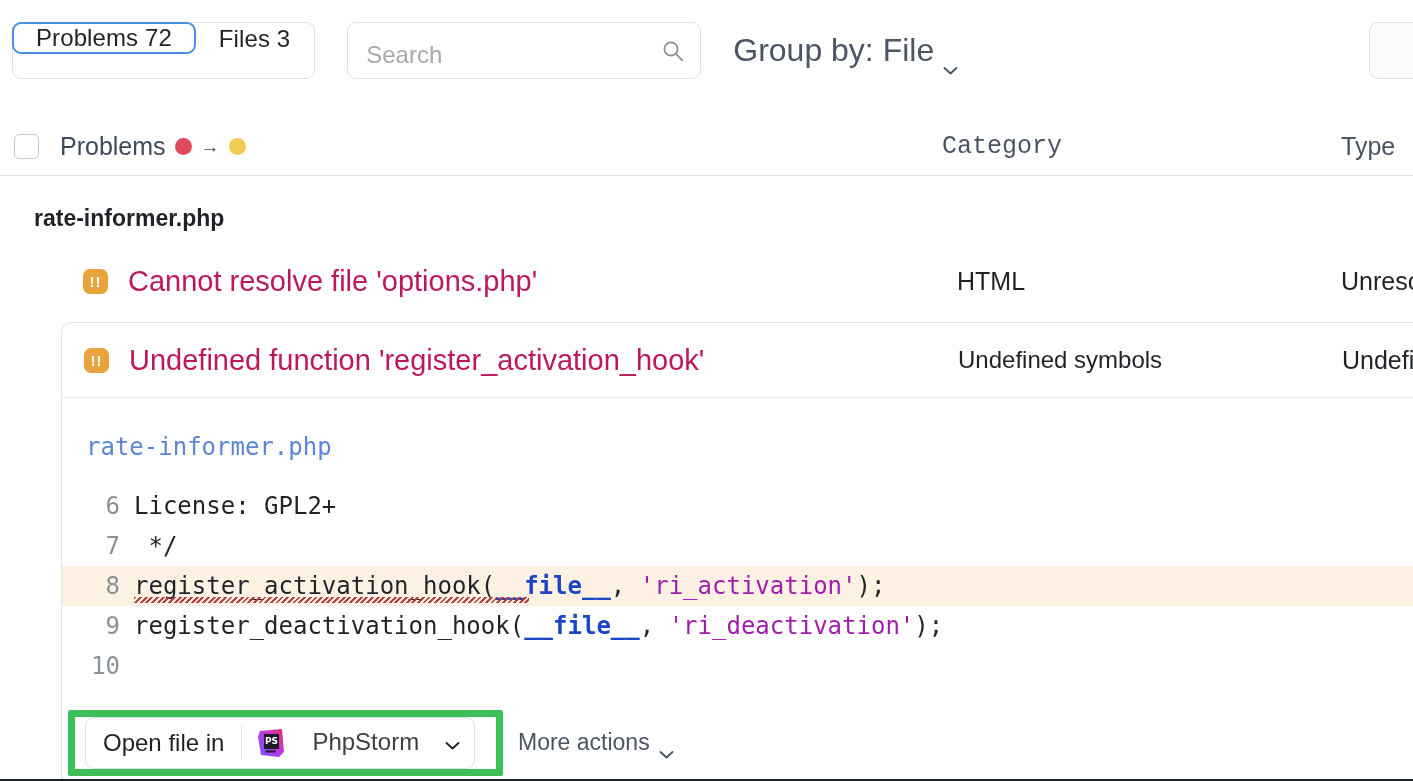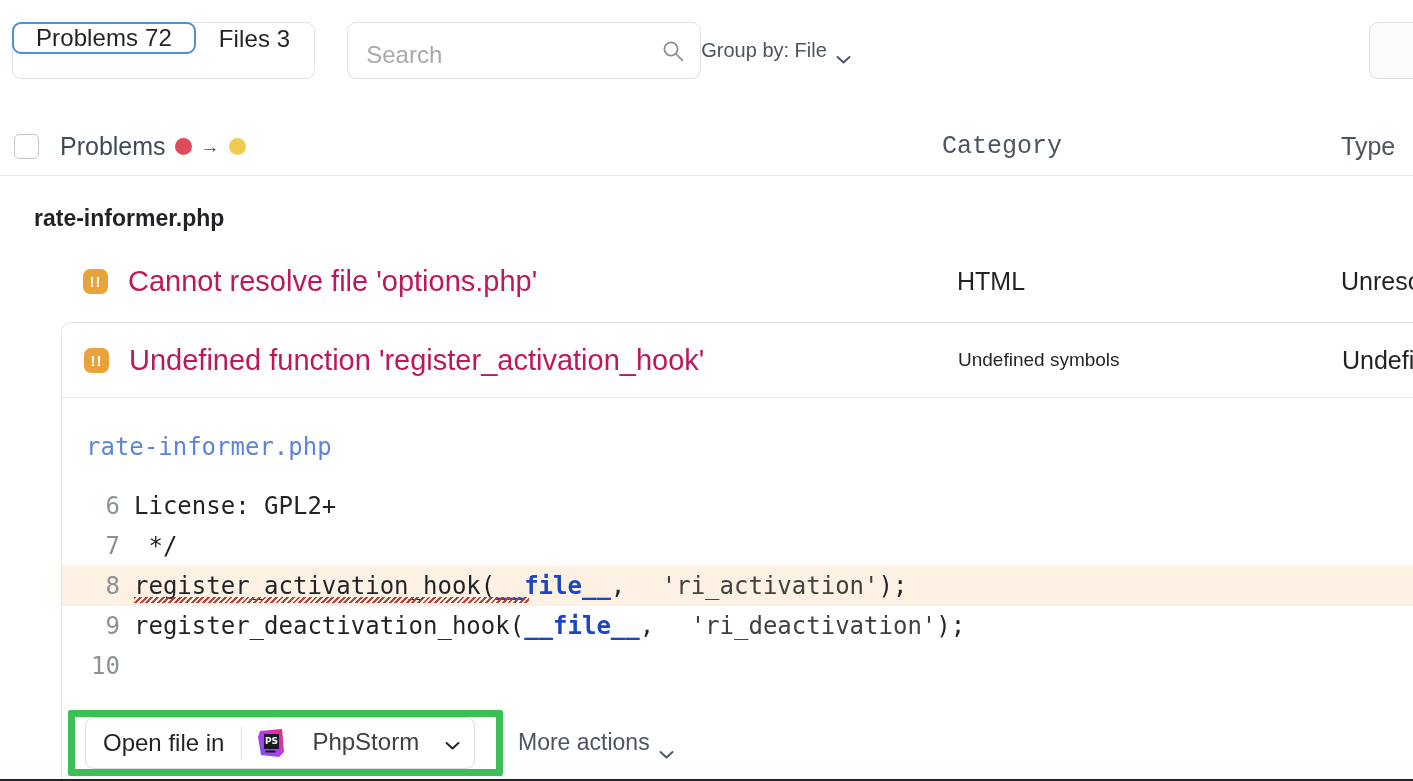--- a/index.html
+++ b/index.html
@@ -41,22 +41,22 @@
     display: flex; align-items: center;
   }
   .search-input {
     border: 0; outline: 0; background: transparent;
     font-family: "Liberation Sans", sans-serif; font-size: 24px;
     color: #1f2328; padding: 0 44px 0 18px; width: 100%; height: 100%; margin-top: 10px;
   }
   .search-input::placeholder { color: #a7a9ad; }
   .search-icon { position: absolute; right: 16px; top: 17px; width: 22px; height: 22px; }
   .group-by {
-    display: flex; align-items: center; gap: 9px;
-    font-size: 20px; color: #4b5563; cursor: pointer; white-space: nowrap;
+    margin-left: 32px; display: flex; align-items: center; gap: 9px;
+    font-size: 32px; color: #4b5563; cursor: pointer; white-space: nowrap;
   }
   .chev { display: inline-block; width: 15px; height: 9px; }
   .right-stub {
     position: absolute; right: -16px; top: 22px;
     width: 60px; height: 57px;
     border: 1px solid #dfe1e6; border-radius: 9px; background: #fafbfc;
   }
 
   
   .tbl-head {
@@ -108,21 +108,21 @@
     position: absolute; left: 61px; top: 322px; width: 1360px; height: 459px;
     border: 1px solid #e3e5e8; border-right: 0; border-bottom: 0;
     border-radius: 10px 0 0 0; background: #fff;
   }
   .card-row {
     position: absolute; left: 0; top: 0; width: 1352px; height: 75px;
     display: flex; align-items: center;
     border-bottom: 1px solid #e6e8eb;
   }
   .card-icon-wrap { margin-left: 22px; display: flex; align-items: center; gap: 20px; }
-  .card-cat { position: absolute; left: 896px; font-size: 19px; color: #1f2328; white-space: nowrap; }
+  .card-cat { position: absolute; left: 896px; font-size: 24px; color: #1f2328; white-space: nowrap; }
   .card-type {
     position: absolute; left: 1280px; width: 72px; overflow: hidden;
     font-size: 25px; color: #1f2328; white-space: nowrap;
   }
 
   .code-file {
     position: absolute; left: 24px; top: 110px;
     font-family: "DejaVu Sans Mono", monospace; font-size: 24px;
     color: #5b85d6; cursor: pointer;
   }
@@ -132,21 +132,21 @@
     font-family: "DejaVu Sans Mono", monospace; font-size: 24px; color: #1f2328;
   }
   .code-line.hl { background: #fdf1e3; }
   .ln {
     width: 72px; text-align: right; padding-right: 14px;
     color: #8b9199; flex: none; font-family: "DejaVu Sans Mono", monospace;
   }
   .code-text { white-space: pre; position: relative; }
   .tok-kw { color: #1f2328; }
   .tok-const { color: #1a46c4; font-weight: bold; }
-  .tok-str { color: #404040; margin-left: 22px; }
+  .tok-str { color: #a21caf; }
   .squiggle {
     position: absolute; left: 0; bottom: -3px; height: 6px; width: 395px;
     background-image: repeating-linear-gradient(135deg,#b33a3a 0 2px, transparent 2px 4px);
     opacity: .95;
   }
 
   
   .green-box {
     position: absolute; left: 68px; top: 710px; width: 435px; height: 66px;
     border: 7px solid #3cbf57; background: transparent; border-radius: 2px;

